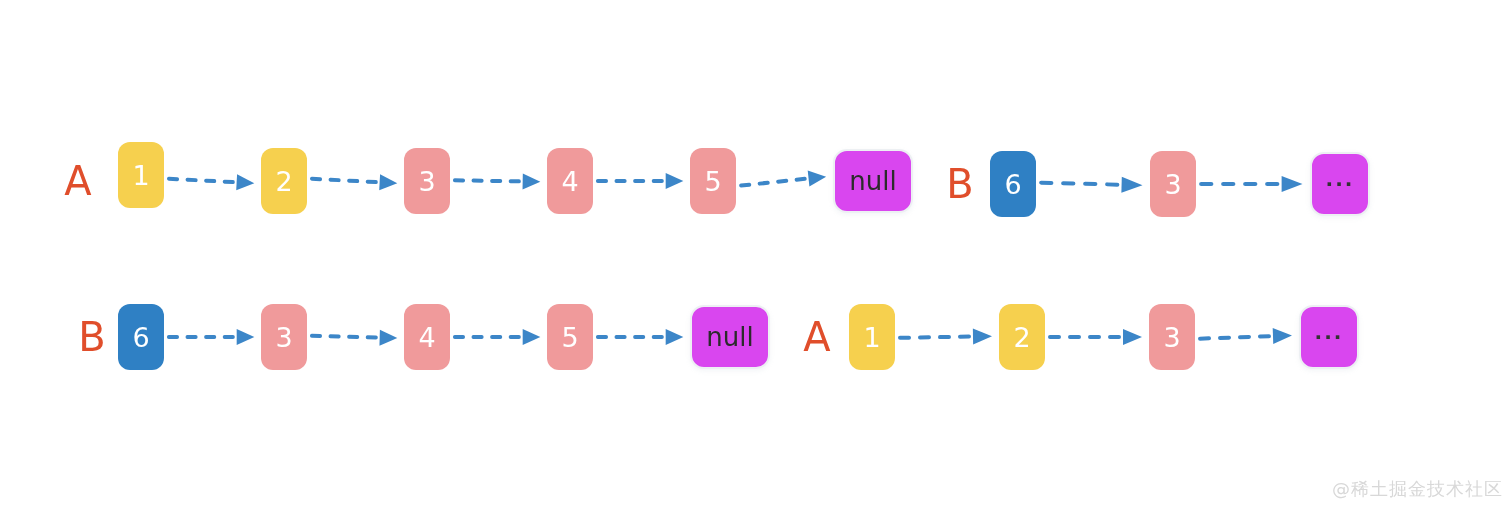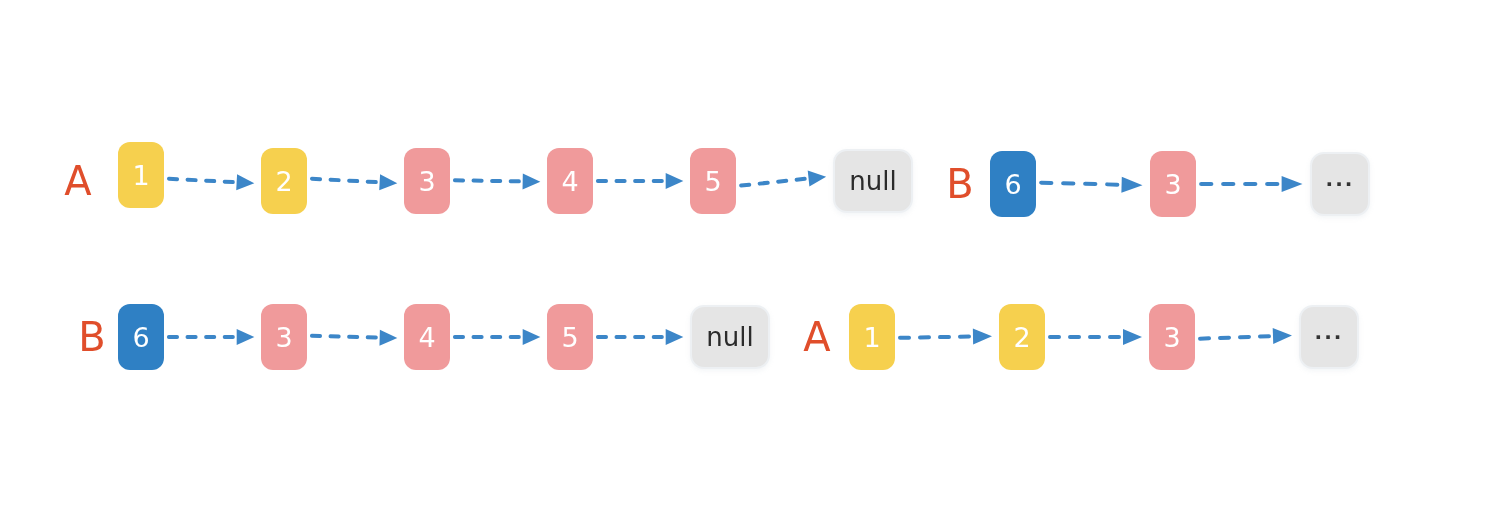--- a/index.html
+++ b/index.html
@@ -49,21 +49,21 @@
     color: #ffffff;
     font-size: 27px;
     flex: 0 0 auto;
   }
   .node.yellow { background: var(--yellow, #F6D04E); }
   .node.pink   { background: var(--pink,   #F09A9B); }
   .node.blue   { background: var(--blue,   #2F80C4); }
   .row-0 div.node:nth-of-type(2) { transform: translateY(-6px); }
 
   .terminal {
-    background: #e5e5e5;
+    background: #d946ef;
     border: 2px solid #EDF0F3;
     border-radius: 14px;
     box-shadow: 0 2px 5px rgba(160,175,190,0.12);
     display: flex;
     align-items: center;
     justify-content: center;
     color: #2B2B2B;
     flex: 0 0 auto;
   }
   .terminal.null-box { width: 76px; height: 60px; font-size: 26px; }
@@ -103,20 +103,21 @@
     font-size: 18px;
     color: #D8D8D8;
     letter-spacing: 1px;
     user-select: none;
   }
 </style>
 </head>
 <body>
 
 <div class="canvas">
+  <div class="watermark">@稀土掘金技术社区</div>
 <div class="list-row row-0">
       <div class="list-label">A</div>
       <div class="node yellow">1</div>
       <span class="arrow">
         <svg viewBox="0 0 100 24" preserveAspectRatio="none">
           <line x1="3" y1="12" x2="74" y2="12" stroke="var(--arrow)" stroke-width="4" stroke-dasharray="9 11" stroke-linecap="round"></line>
           <polygon points="76,4 95,12 76,20" fill="var(--arrow)"></polygon>
         </svg>
       </span>
       <div class="node yellow">2</div>

